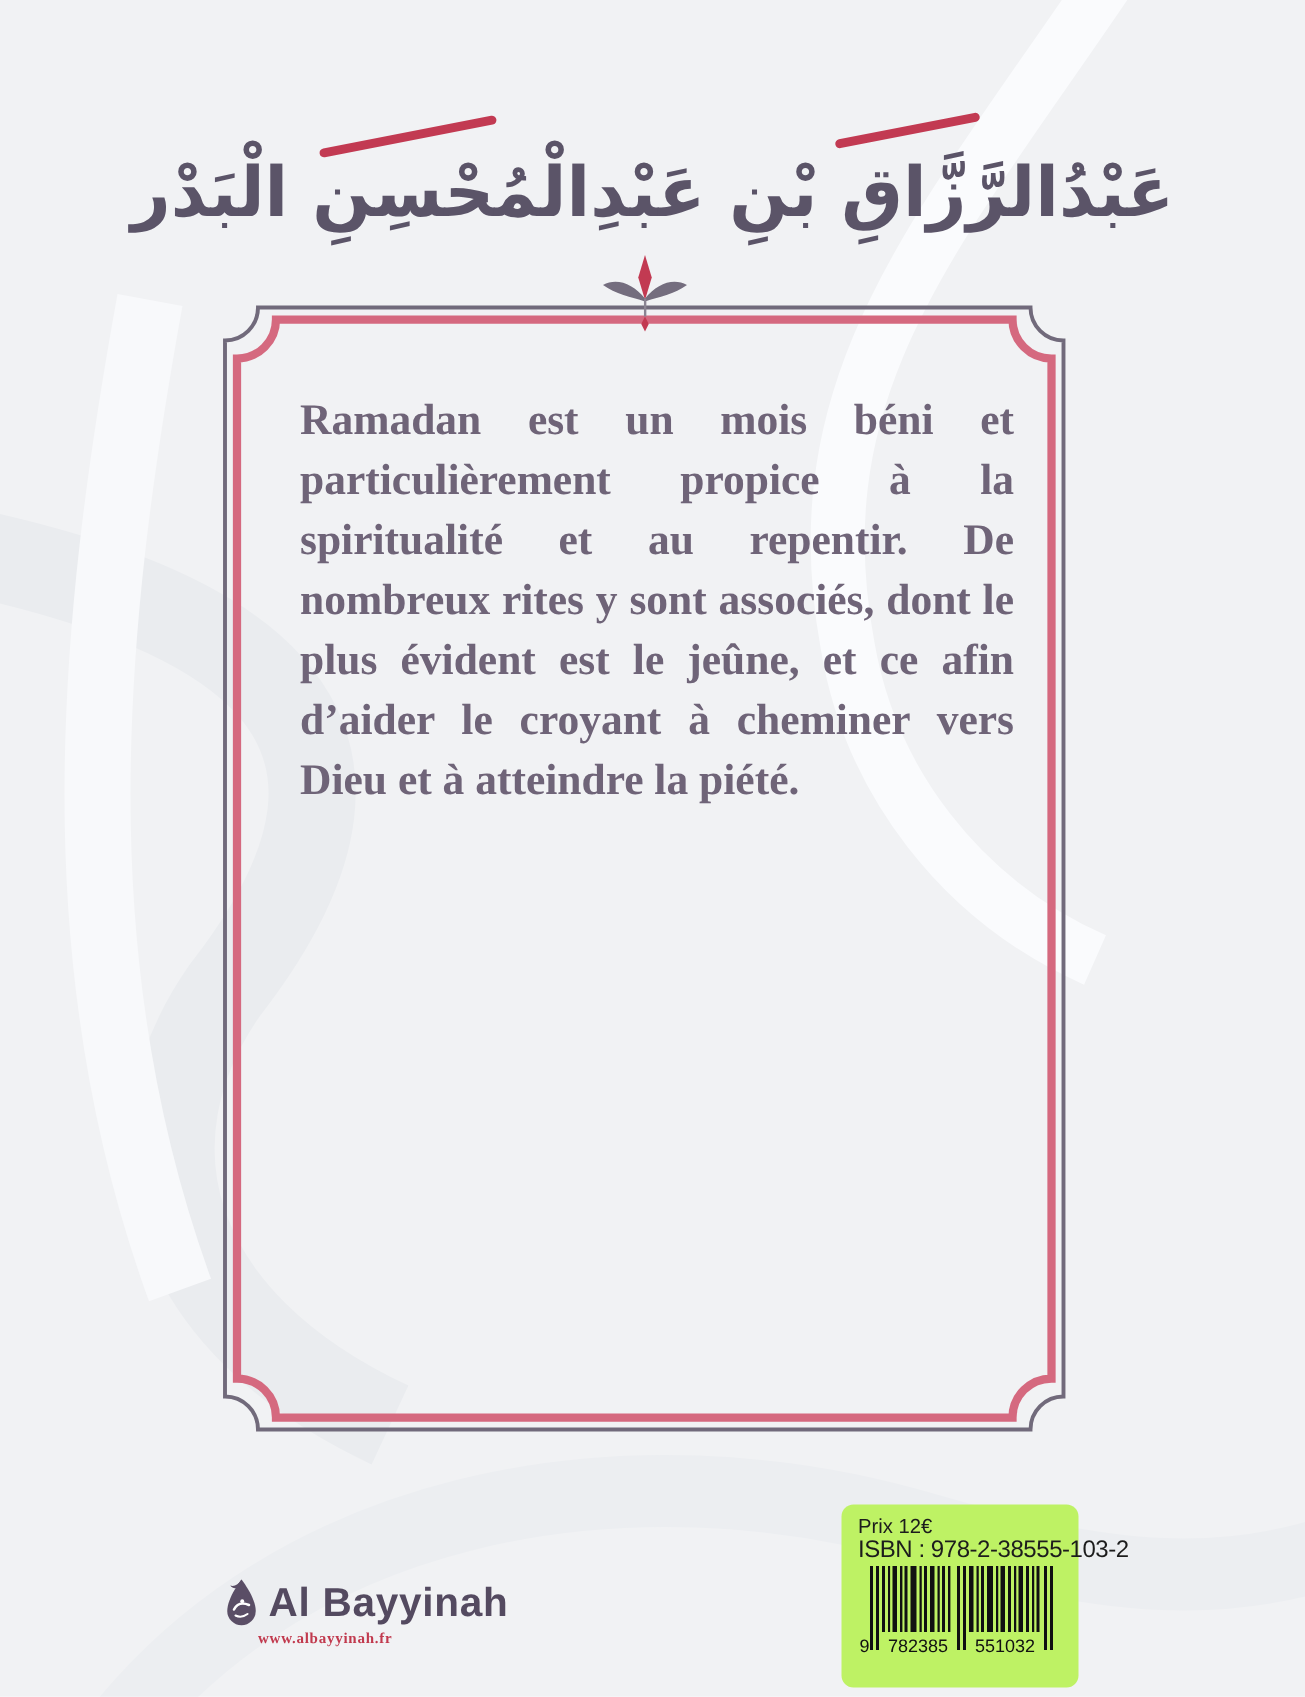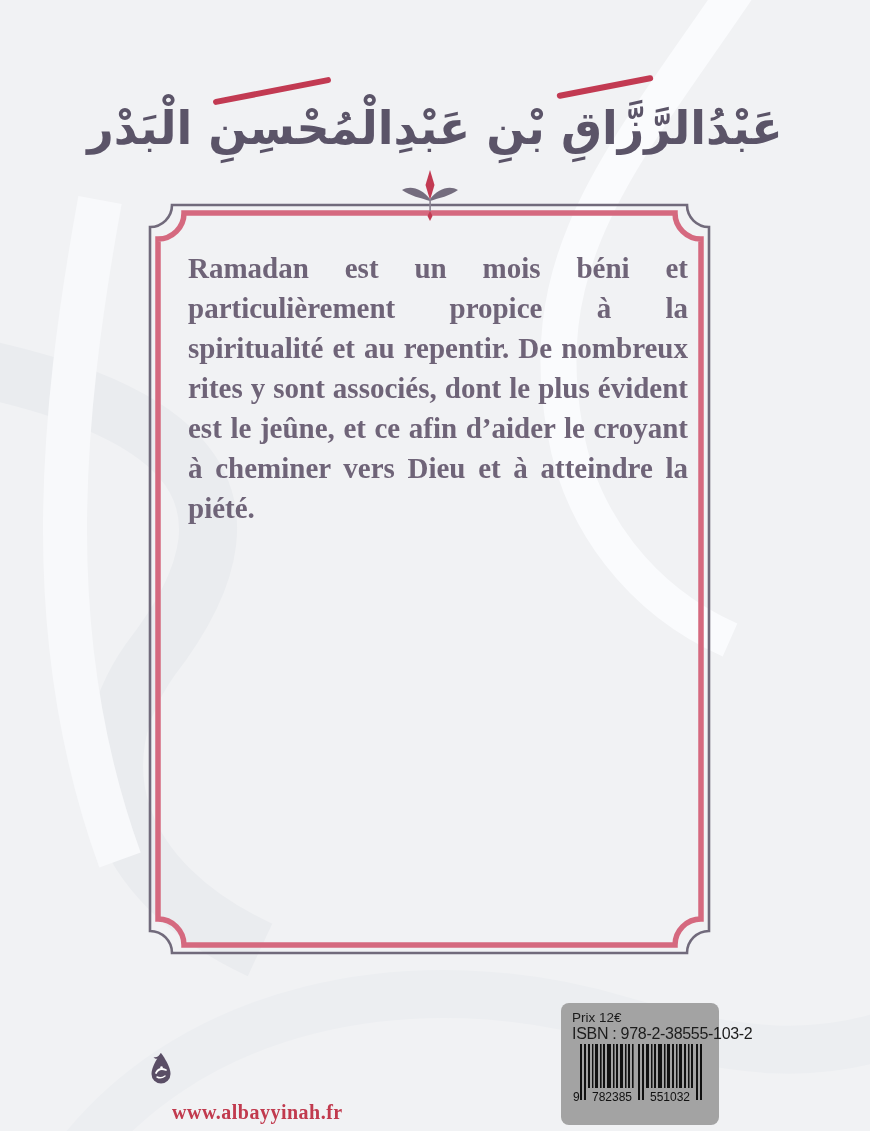--- a/index.html
+++ b/index.html
@@ -41,51 +41,51 @@
     position: absolute;
     left: 188px; top: 248px; width: 500px;
     z-index: 6;
     color: #6f6478;
     font-family: "Liberation Serif", serif;
     font-weight: bold;
     font-size: 29px;
     line-height: 40px;
     text-align: justify;
   }
-  .text-block p { margin: 0; }
+  .text-block p { margin: 12px; }
   .text-block p + p { margin-top: 38px; }
 
   
   .publisher {
     position: absolute; left: 148px; top: 1050px; z-index: 6;
     display: flex; flex-direction: column;
   }
   .publisher-row { display: flex; align-items: center; gap: 5px; }
   .publisher-name {
     font-family: "Liberation Sans", sans-serif;
     font-weight: 700;
     font-size: 27px;
     color: #544a60;
     letter-spacing: 0.5px;
   }
   .publisher-site {
     margin-left: 24px;
-    margin-top: 15px;
+    margin-top: 1px;
     font-family: "Liberation Serif", serif;
     font-weight: bold;
-    font-size: 20px;
+    font-size: 10px;
     color: #c13a4e;
     letter-spacing: 0.5px;
   }
 
   
   .barcode-box {
     position: absolute; left: 561px; top: 1003px;
     width: 158px; height: 122px;
-    background: #a3a3a3;
+    background: #bef264;
     border-radius: 8px;
     z-index: 6;
     padding: 7px 0 0 11px;
     box-sizing: border-box;
   }
   .price-label, .isbn-label {
     font-family: "Liberation Sans", sans-serif;
     color: #1c1c1c;
     white-space: nowrap;
   }
@@ -130,20 +130,21 @@
 
   <div class="publisher">
     <div class="publisher-row">
       <svg width="26" height="36" viewBox="0 0 26 36" aria-hidden="true">
         <path d="M13 3 C 13 3, 3.5 15, 3.5 24 A 9.5 9.5 0 0 0 22.5 24 C 22.5 15, 13 3, 13 3 Z" fill="#5a4e66"></path>
         <path d="M13 3 C 11 6.5, 8 8, 5.5 7 C 7.5 10, 11 9, 13 6.5 Z" fill="#5a4e66"></path>
         <path d="M8 23 q 3 -6 10 -3" fill="none" stroke="#ffffff" stroke-width="1.7" stroke-linecap="round"></path>
         <path d="M9 27 q 4 2 8 -1" fill="none" stroke="#ffffff" stroke-width="1.4" stroke-linecap="round"></path>
         <circle cx="13.5" cy="17.5" r="1.3" fill="#ffffff"></circle>
       </svg>
+      <span class="publisher-name">Al Bayyinah</span>
     </div>
     <div class="publisher-site">www.albayyinah.fr</div>
   </div>
 
   <div class="barcode-box">
     <div class="price-label">Prix 12€</div>
     <div class="isbn-label">ISBN : 978-2-38555-103-2</div>
     <svg class="ean-svg" width="138" height="60" viewBox="0 0 138 60" aria-hidden="true">
 
       <rect x="8" y="0" width="2" height="56" fill="#111"></rect>

